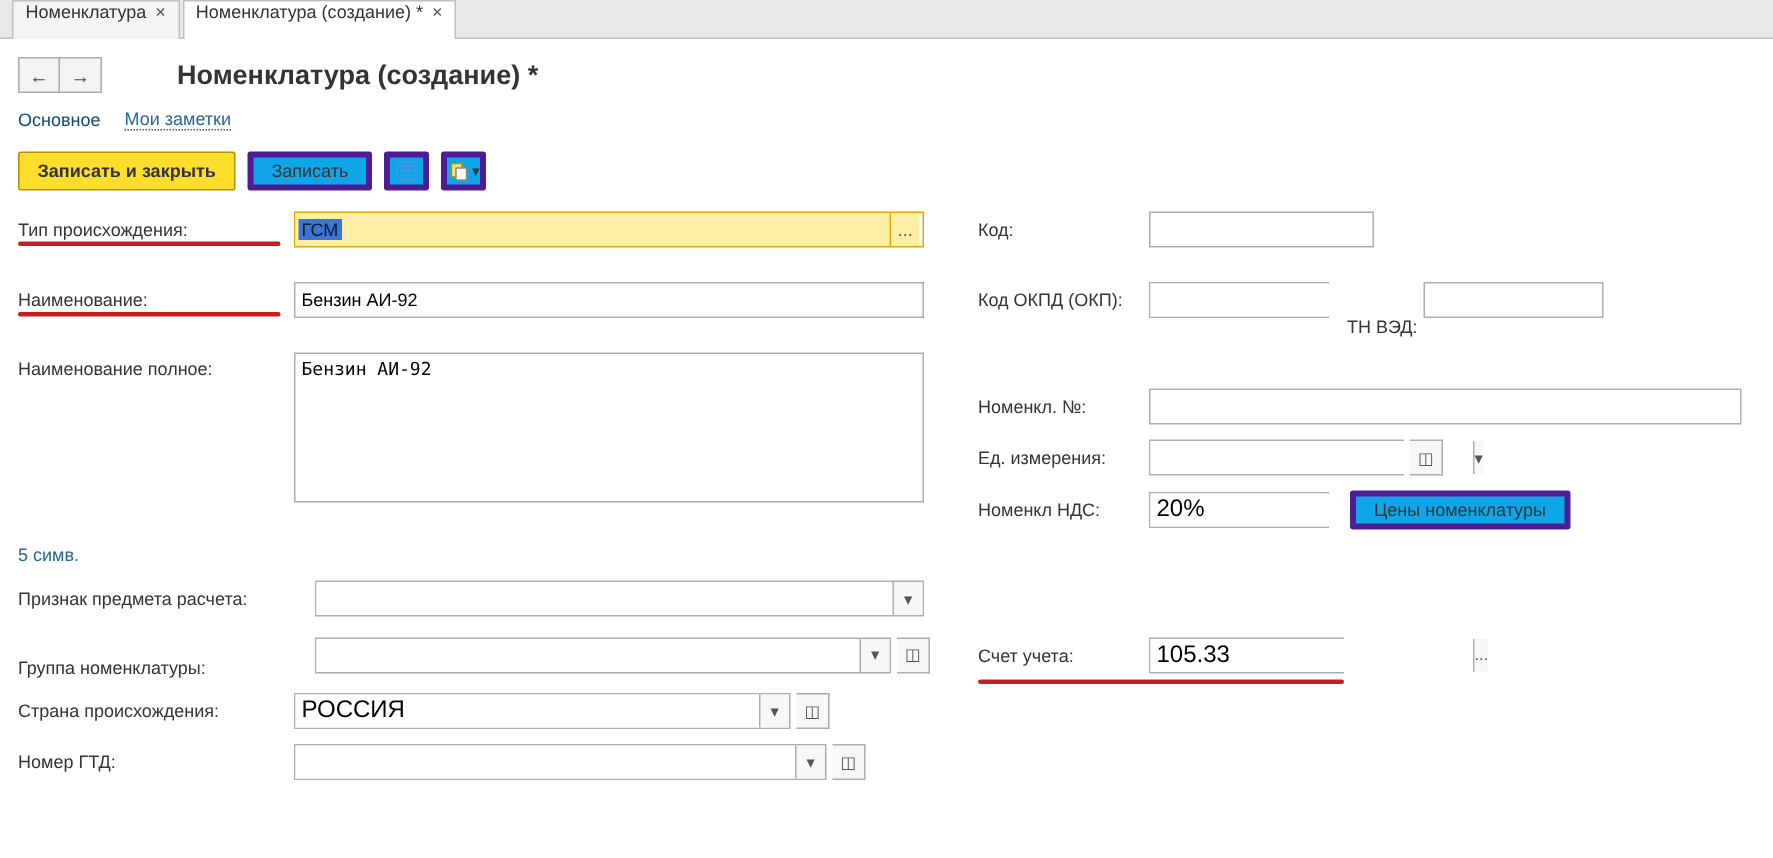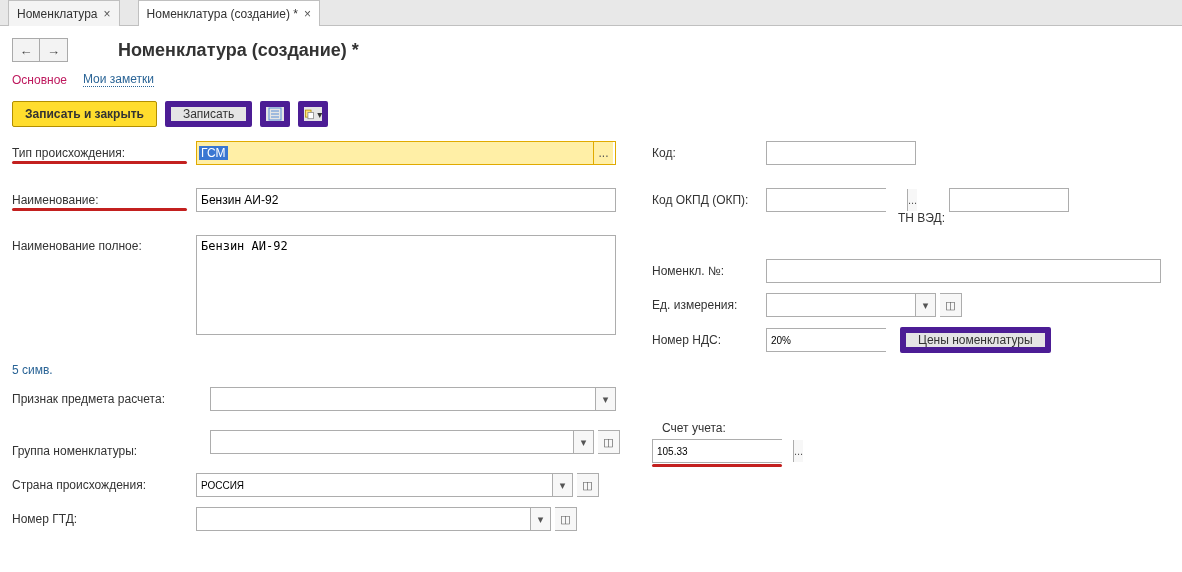--- a/index.html
+++ b/index.html
@@ -14,26 +14,26 @@
   
   .tabs-bar {
     background: #e8e8e8;
     border-bottom: 1px solid #c0c0c0;
     height: 26px;
     display: flex;
     padding-left: 8px;
   }
   .tab {
     display: flex;
-    align-items: center;
+    align-items: flex-start;
     padding: 0 8px;
     border: 1px solid #c0c0c0;
     border-bottom: none;
     background: #f4f4f4;
-    margin-right: 18px;
+    margin-right: 2px;
     height: 26px;
     position: relative;
     top: 0px;
     font-size: 12px;
   }
   .tab.active { background: #fff; }
   .tab-close {
     margin-left: 6px;
     font-size: 12px;
     color: #555;
@@ -68,38 +68,38 @@
 
   
   .subnav {
     display: flex;
     align-items: center;
     padding: 6px 12px 14px 12px;
     gap: 16px;
   }
   .subnav-item {
     font-size: 12px;
-    color: #be185d;
+    color: #0c4a6e;
   }
   .subnav-item.link {
     color: #2a6496;
     border-bottom: 1px dotted #2a6496;
     cursor: pointer;
   }
 
   
   .toolbar {
     display: flex;
     gap: 8px;
     padding: 0 12px 14px 12px;
   }
   .btn {
     height: 26px;
-    border: 6px solid #4c1d95;
-    background: #e5e5e5;
+    border: 4px solid #4c1d95;
+    background: #0ea5e9;
     padding: 0 12px;
     display: inline-flex;
     align-items: center;
     justify-content: center;
     font-size: 12px;
     cursor: pointer;
     border-radius: 2px;
   }
   .btn-primary {
     background: #FFDD2D;
@@ -155,21 +155,21 @@
   .input-selected {
     background: #FFEFA6;
     display: inline-flex;
     align-items: center;
     height: 22px;
     width: calc(100% - 22px);
     padding-left: 2px;
   }
   .sel-text {
     background: #3A77D2;
-    color: #ffffff;
+    color: #0f172a;
     padding: 0 2px;
   }
   .dotbtn {
     width: 20px;
     height: 22px;
     display: inline-flex;
     align-items: center;
     justify-content: center;
     border-left: 1px solid #ADADAD;
     font-size: 12px;
@@ -193,21 +193,21 @@
     display: inline-flex;
     border: 1px solid #ADADAD;
     height: 24px;
     background: #fff;
     align-items: stretch;
   }
   .input-group .i-input {
     border: none;
     outline: none;
     padding: 0 4px;
-    font-size: 10px;
+    font-size: 16px;
     flex: 1;
   }
   .input-group .i-btn {
     width: 20px;
     border-left: 1px solid #ADADAD;
     display: inline-flex;
     align-items: center;
     justify-content: center;
     font-size: 11px;
     color: #555;
@@ -347,21 +347,21 @@
     </div>
     <div class="row">
       <span class="lbl right">Ед. измерения:</span>
       <div class="input-group" style="width:170px;">
         <input class="i-input" value="" style="">
         <span class="i-btn chev">▾</span>
       </div>
       <span class="ext-btn">◫</span>
     </div>
     <div class="row">
-      <span class="lbl right">Номер НДС:</span>
+      <span class="lbl right">Номенкл НДС:</span>
       <div class="input-group" style="width:120px;">
         <input class="i-input" value="20%" style="">
         <span class="i-btn chev">▾</span>
       </div>
       <span class="btn" style="margin-left:10px;">Цены номенклатуры</span>
     </div>
   </div>
 
   <div class="row">
     <span class="link-text">5 симв.</span>
@@ -376,31 +376,31 @@
   </div>
 
   <div class="row">
     <span class="lbl" style="width:194px;margin-top:17px;">Группа номенклатуры:</span>
     <div class="input-group" style="width:384px;">
       <input class="i-input" value="" style="">
       <span class="i-btn chev">▾</span>
     </div>
     <span class="ext-btn">◫</span>
   </div>
-  <div class="row red-line" style="width:max-content;flex-direction:column;">
+  <div class="row red-line" style="width:max-content;">
     <span class="lbl right">Счет учета:</span>
     <div class="input-group" style="width:130px;">
       <input class="i-input" value="105.33" style="">
       <span class="i-btn">...</span>
     </div>
   </div>
 
   <div class="row full">
     <span class="lbl">Страна происхождения:</span>
-    <div class="input-group" style="width:377px;">
+    <div class="input-group" style="width:331px;">
       <input class="i-input" value="РОССИЯ" style="">
       <span class="i-btn chev">▾</span>
     </div>
     <span class="ext-btn">◫</span>
   </div>
 
   <div class="row full">
     <span class="lbl">Номер ГТД:</span>
     <div class="input-group" style="width:355px;">
       <input class="i-input" value="" style="">

